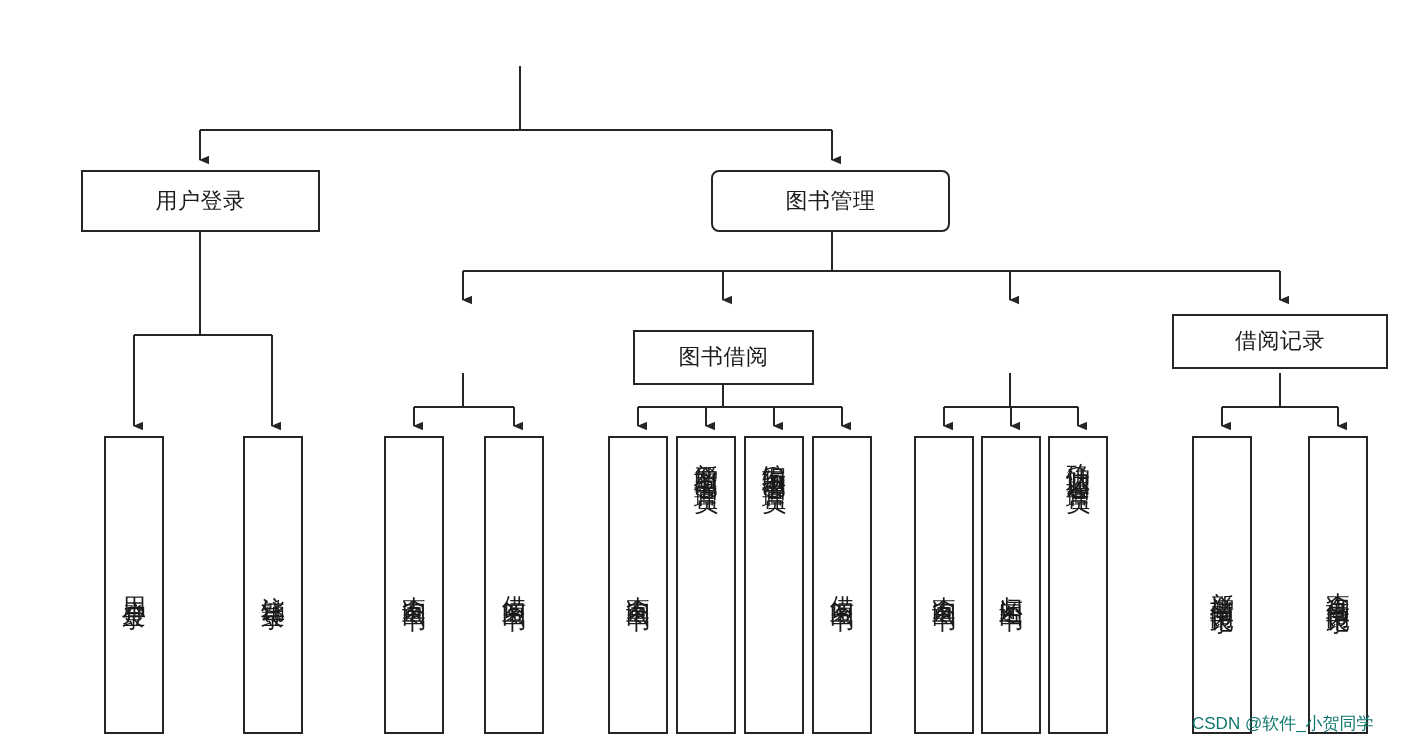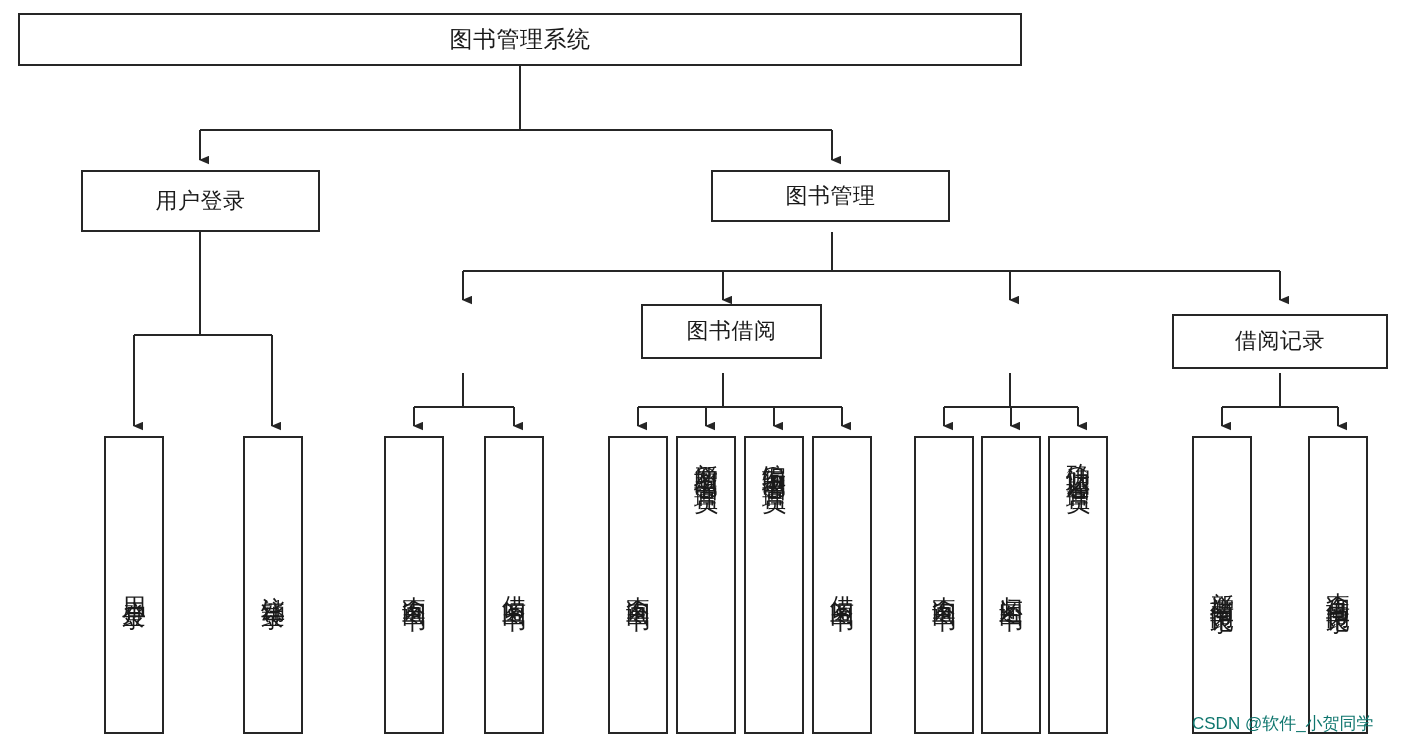--- a/index.html
+++ b/index.html
@@ -125,32 +125,29 @@
       <path d="M1011,407 L1011,426" marker-end="url(#arrowhead)"></path>
       <path d="M1078,407 L1078,426" marker-end="url(#arrowhead)"></path>
 
       <path d="M1280,373 L1280,407"></path>
       <path d="M1222,407 L1338,407"></path>
       <path d="M1222,407 L1222,426" marker-end="url(#arrowhead)"></path>
       <path d="M1338,407 L1338,426" marker-end="url(#arrowhead)"></path>
     </g>
   </svg>
 
-  <div class="node-box horizontal level-root" style="left:18px; top:13px; width:1004px; height:53px;">
-    <span class="node-label">图书管理系统</span>
-  </div>
 
   <div class="node-box horizontal" style="left:81px; top:170px; width:239px; height:62px;">
     <span class="node-label">用户登录</span>
   </div>
-  <div class="node-box horizontal" style="left:711px; top:170px; width:239px; height:52px;">
+  <div class="node-box horizontal" style="left:711px; top:170px; width:239px; height:62px;border-radius:8px;">
     <span class="node-label">图书管理</span>
   </div>
 
-  <div class="node-box horizontal" style="left:633px; top:304px; width:181px; height:55px;margin-left:8px;">
+  <div class="node-box horizontal" style="left:633px; top:330px; width:181px; height:55px;">
     <span class="node-label">图书借阅</span>
   </div>
   <div class="node-box horizontal" style="left:1172px; top:314px; width:216px; height:55px;">
     <span class="node-label">借阅记录</span>
   </div>
 
   <div class="node-box vertical centered" style="left:104px; top:436px; width:60px; height:298px;">
     <span class="node-label">用户登录</span>
   </div>
   <div class="node-box vertical centered" style="left:243px; top:436px; width:60px; height:298px;">

